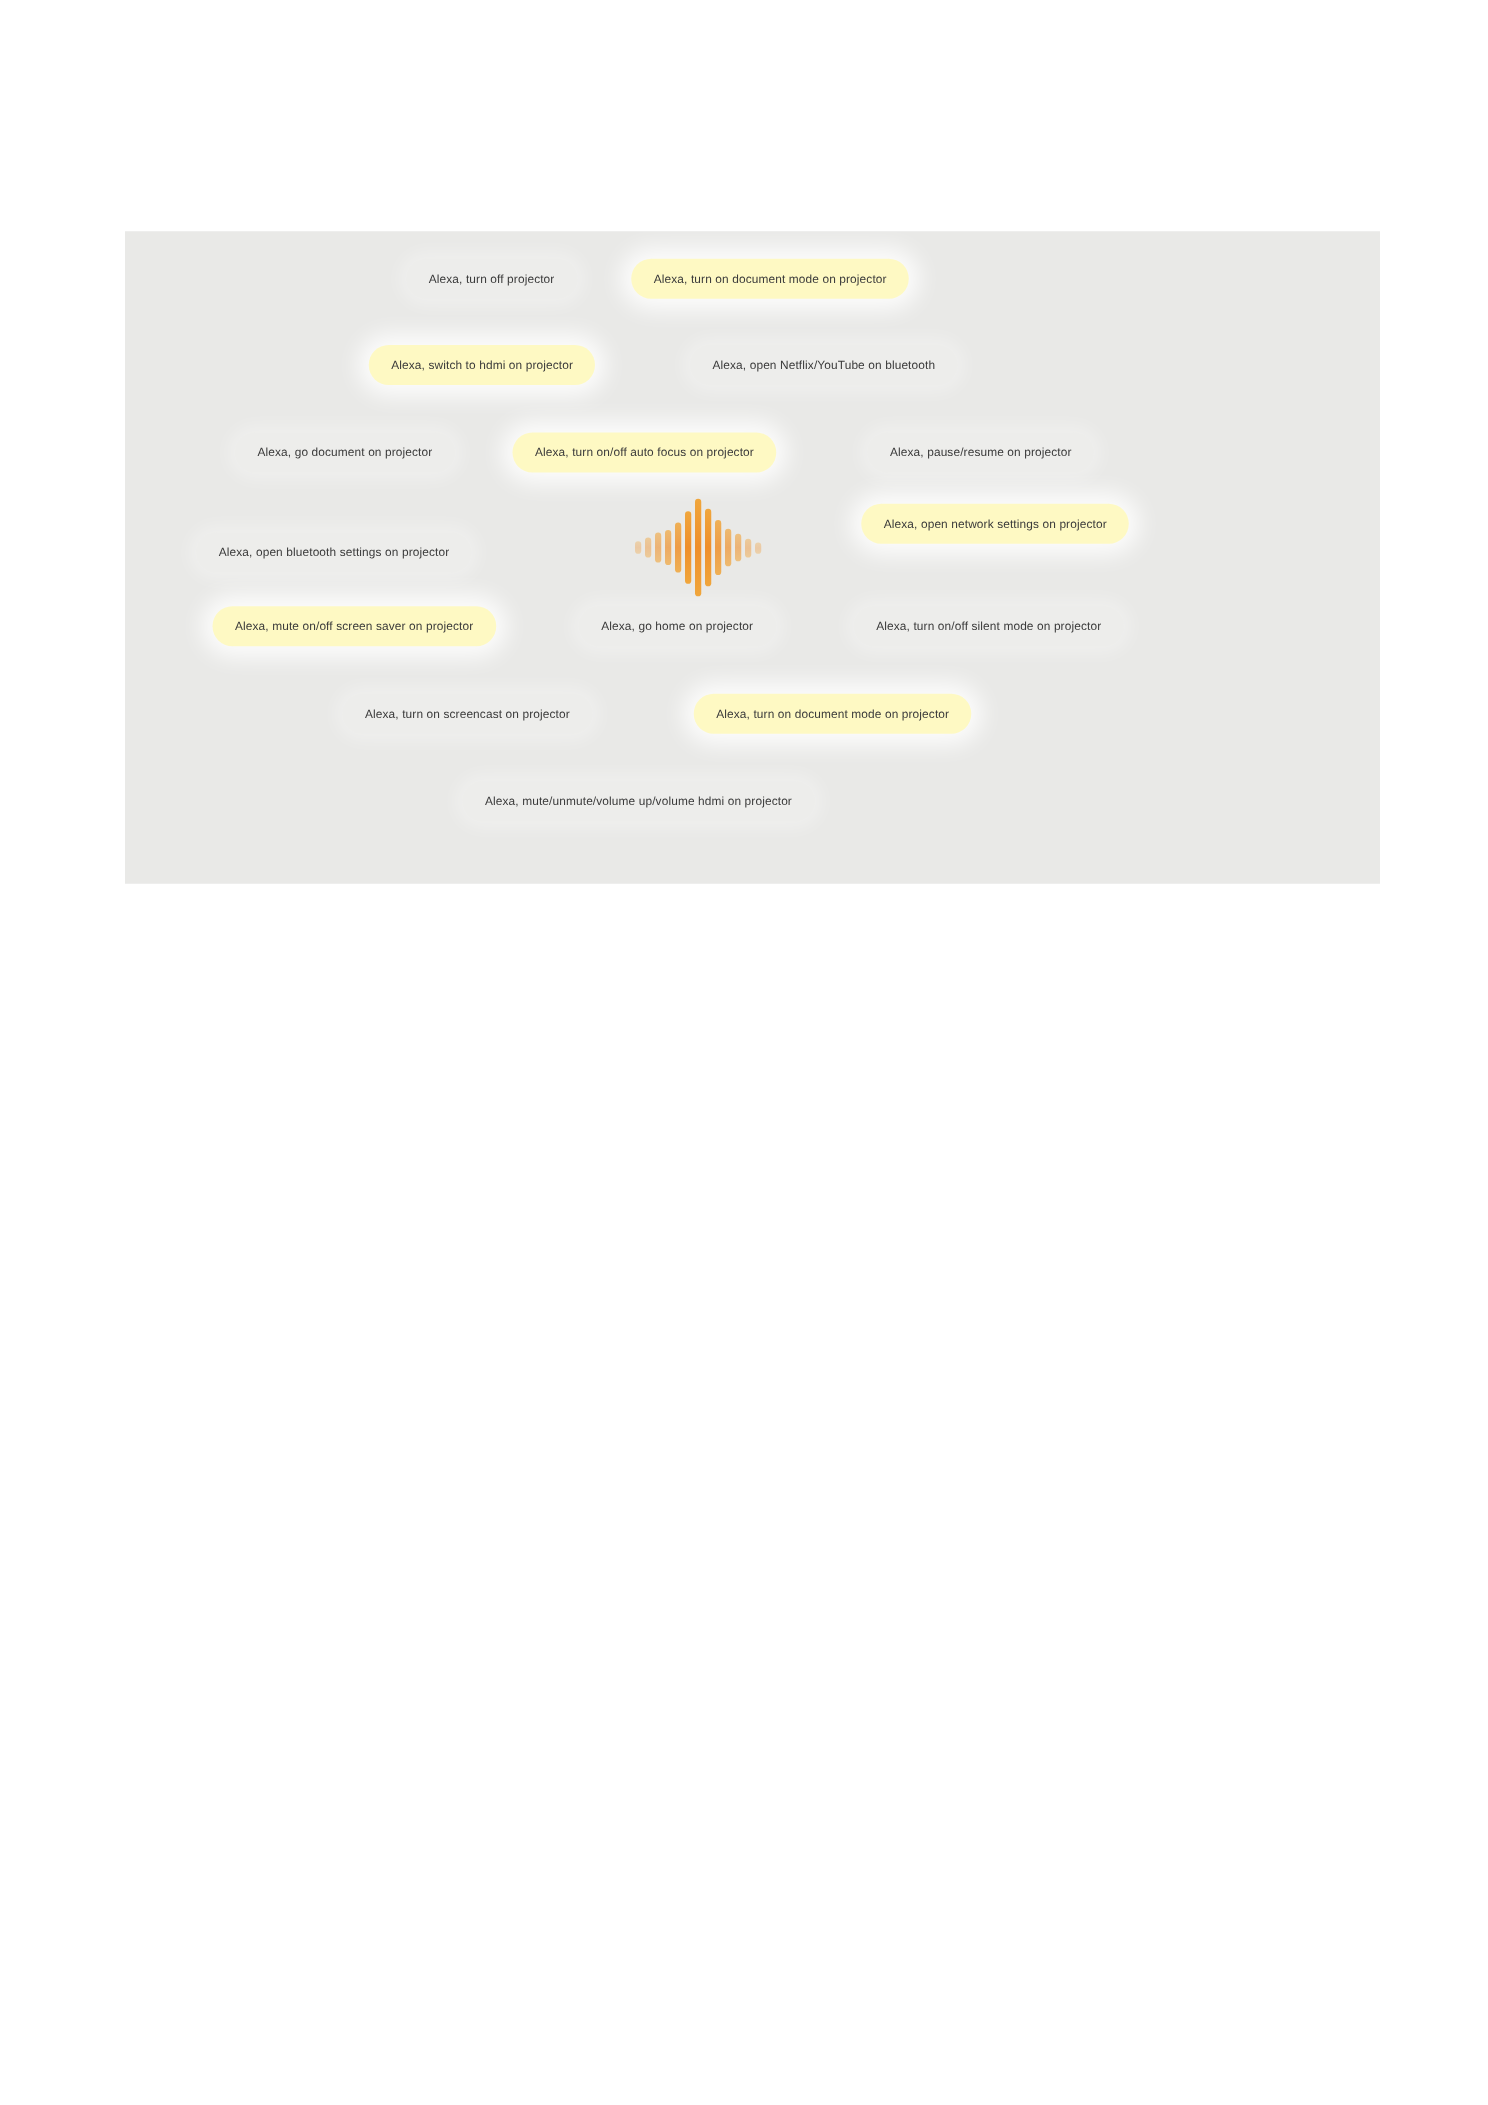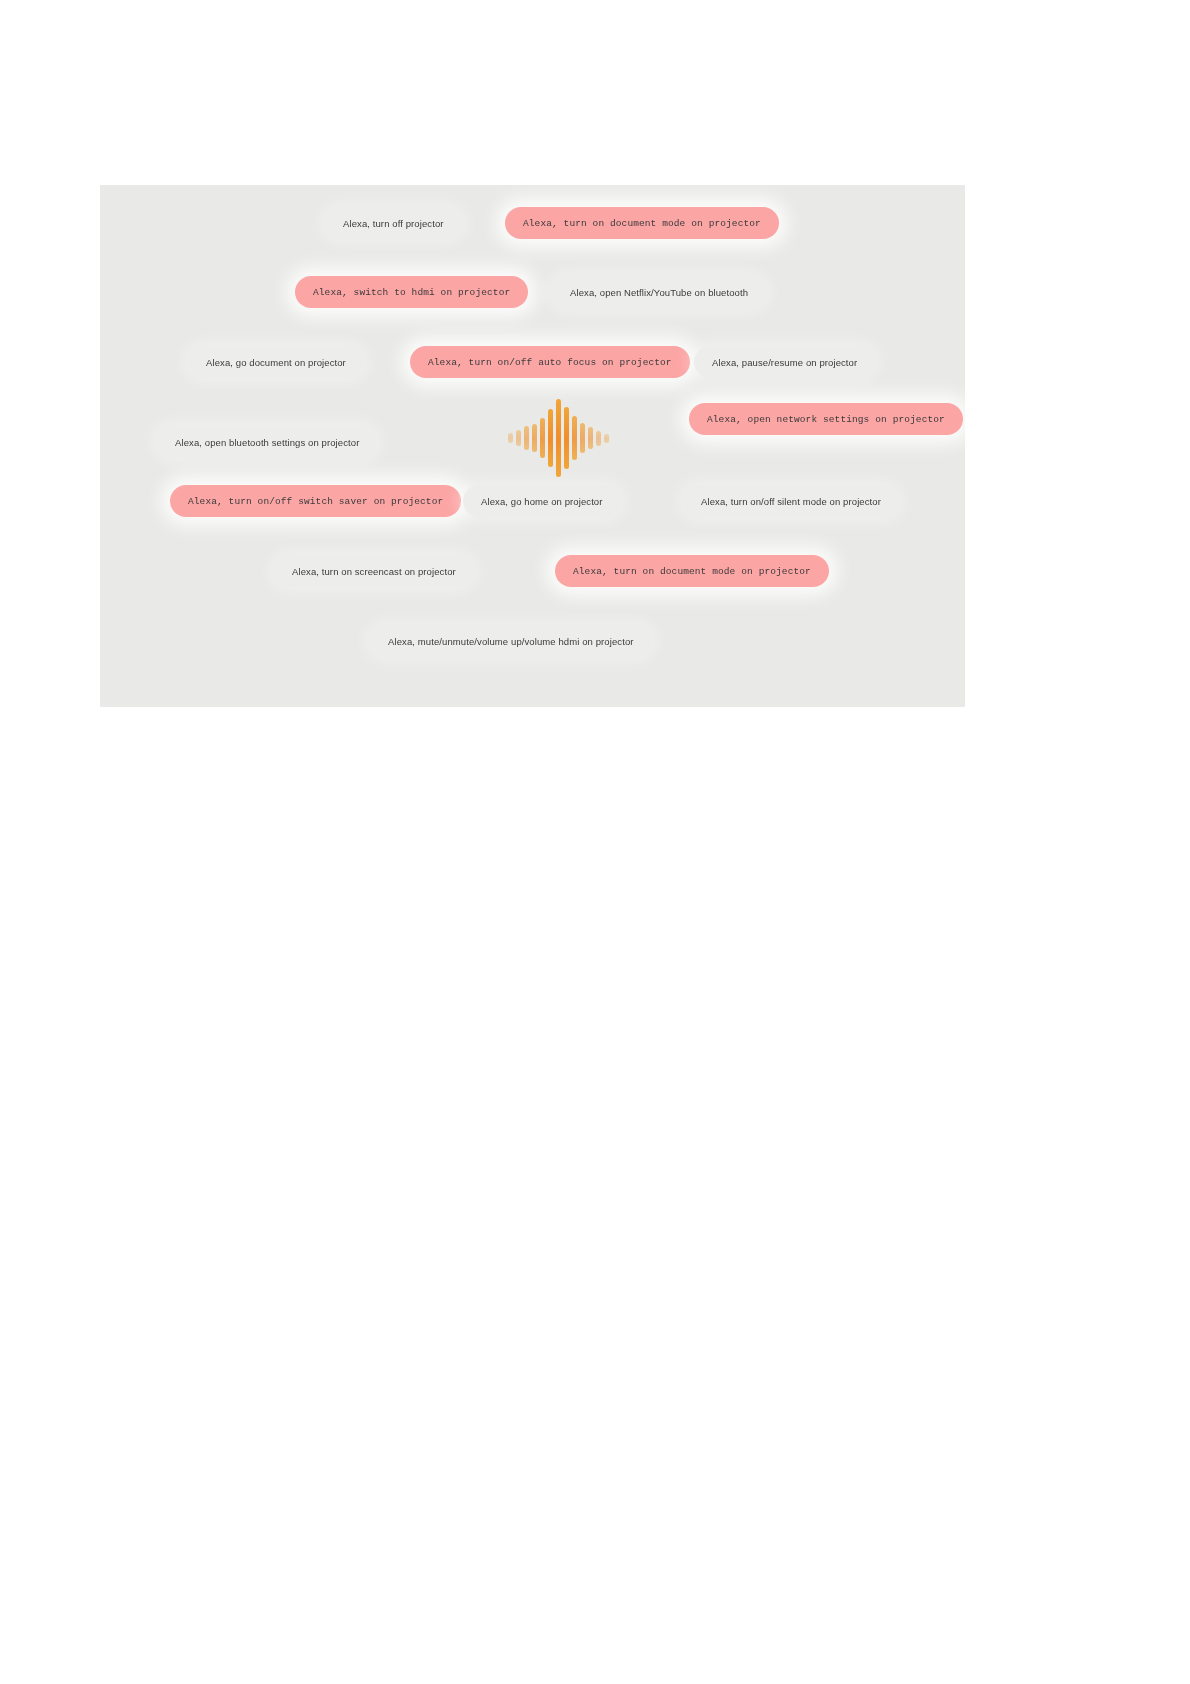--- a/index.html
+++ b/index.html
@@ -13,21 +13,21 @@
     position: relative;
     font-family: "Liberation Sans", sans-serif;
     -webkit-font-smoothing: antialiased;
   }
 
   
   .panel {
     position: absolute;
     left: 100px;
     top: 185px;
-    width: 865px;
+    width: 1004px;
     height: 522px;
     background: #e9e9e7;
     overflow: hidden;
   }
 
   
   .pill {
     position: absolute;
     display: flex;
     align-items: center;
@@ -39,23 +39,22 @@
     letter-spacing: 0.1px;
     color: #3a3a3a;
     white-space: nowrap;
     box-sizing: border-box;
   }
   .pill.gray {
     background: #ededeb;
     box-shadow: 0 0 14px 6px rgba(255,255,255,0.30);
   }
   .pill.white {
-    background: #fca5a5;
+    background: #fef9c3;
     box-shadow: 0 0 18px 9px rgba(255,255,255,0.85);
-    font-family: Liberation Mono, monospace;
   }
 
   
   .waveform {
     position: absolute;
     left: 393px;
     top: 210px;
     width: 130px;
     height: 86px;
     display: flex;
@@ -76,21 +75,21 @@
   <div id="pill-layer">
       <div class="pill gray" style="left: 225px; top: 22px;">Alexa, turn off projector</div>
       <div class="pill white" style="left: 405px; top: 22px;">Alexa, turn on document mode on projector</div>
       <div class="pill white" style="left: 195px; top: 91px;">Alexa, switch to hdmi on projector</div>
       <div class="pill gray" style="left: 452px; top: 91px;">Alexa, open Netflix/YouTube on bluetooth</div>
       <div class="pill gray" style="left: 88px; top: 161px;">Alexa, go document on projector</div>
       <div class="pill white" style="left: 310px; top: 161px;">Alexa, turn on/off auto focus on projector</div>
       <div class="pill gray" style="left: 594px; top: 161px;">Alexa, pause/resume on projector</div>
       <div class="pill gray" style="left: 57px; top: 241px;">Alexa, open bluetooth settings on projector</div>
       <div class="pill white" style="left: 589px; top: 218px;">Alexa, open network settings on projector</div>
-      <div class="pill white" style="left: 70px; top: 300px;">Alexa, turn on/off switch saver on projector</div>
+      <div class="pill white" style="left: 70px; top: 300px;">Alexa, mute on/off screen saver on projector</div>
       <div class="pill gray" style="left: 363px; top: 300px;">Alexa, go home on projector</div>
       <div class="pill gray" style="left: 583px; top: 300px;">Alexa, turn on/off silent mode on projector</div>
       <div class="pill gray" style="left: 174px; top: 370px;">Alexa, turn on screencast on projector</div>
       <div class="pill white" style="left: 455px; top: 370px;">Alexa, turn on document mode on projector</div>
       <div class="pill gray" style="left: 270px; top: 440px;">Alexa, mute/unmute/volume up/volume hdmi on projector</div>
     </div>
   <div class="waveform" id="waveform">
       <div class="wbar" style="height: 10px; opacity: 0.35;"></div>
       <div class="wbar" style="height: 16px; opacity: 0.45;"></div>
       <div class="wbar" style="height: 24px; opacity: 0.6;"></div>

